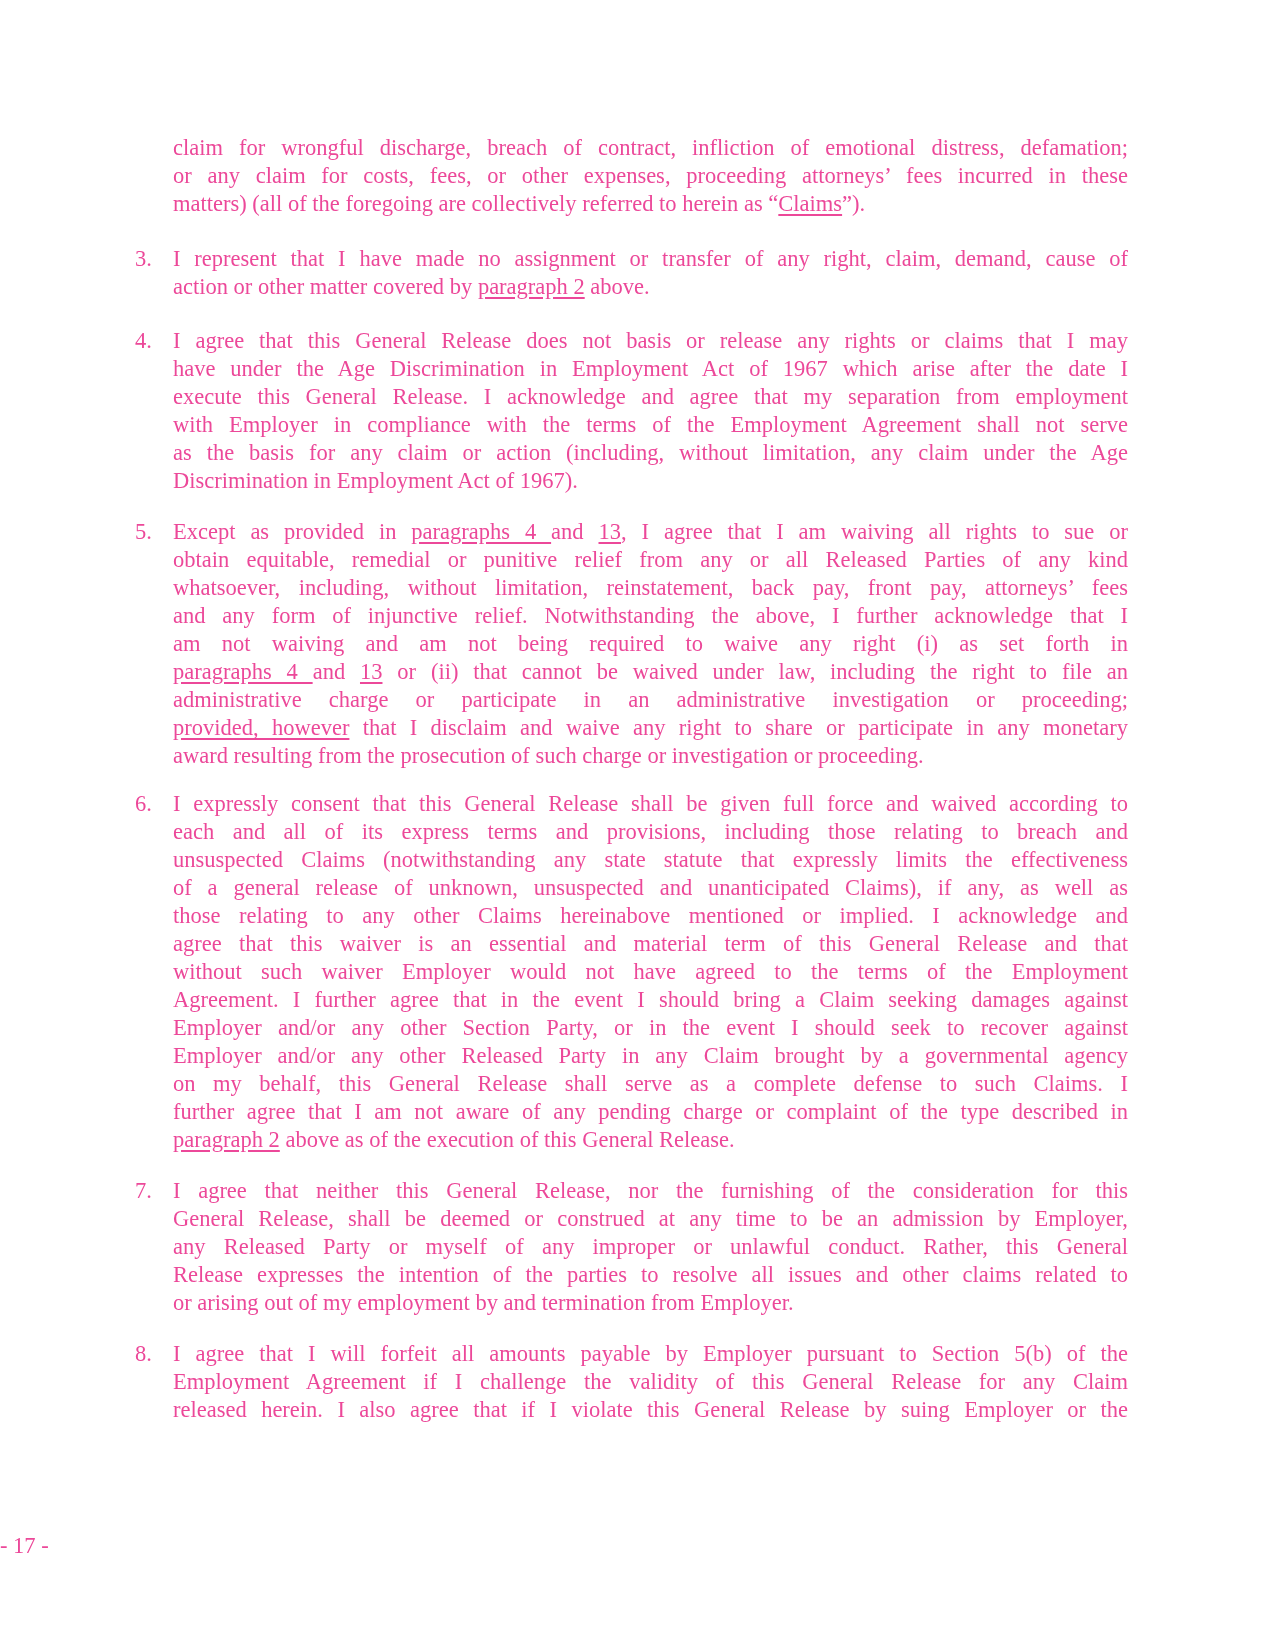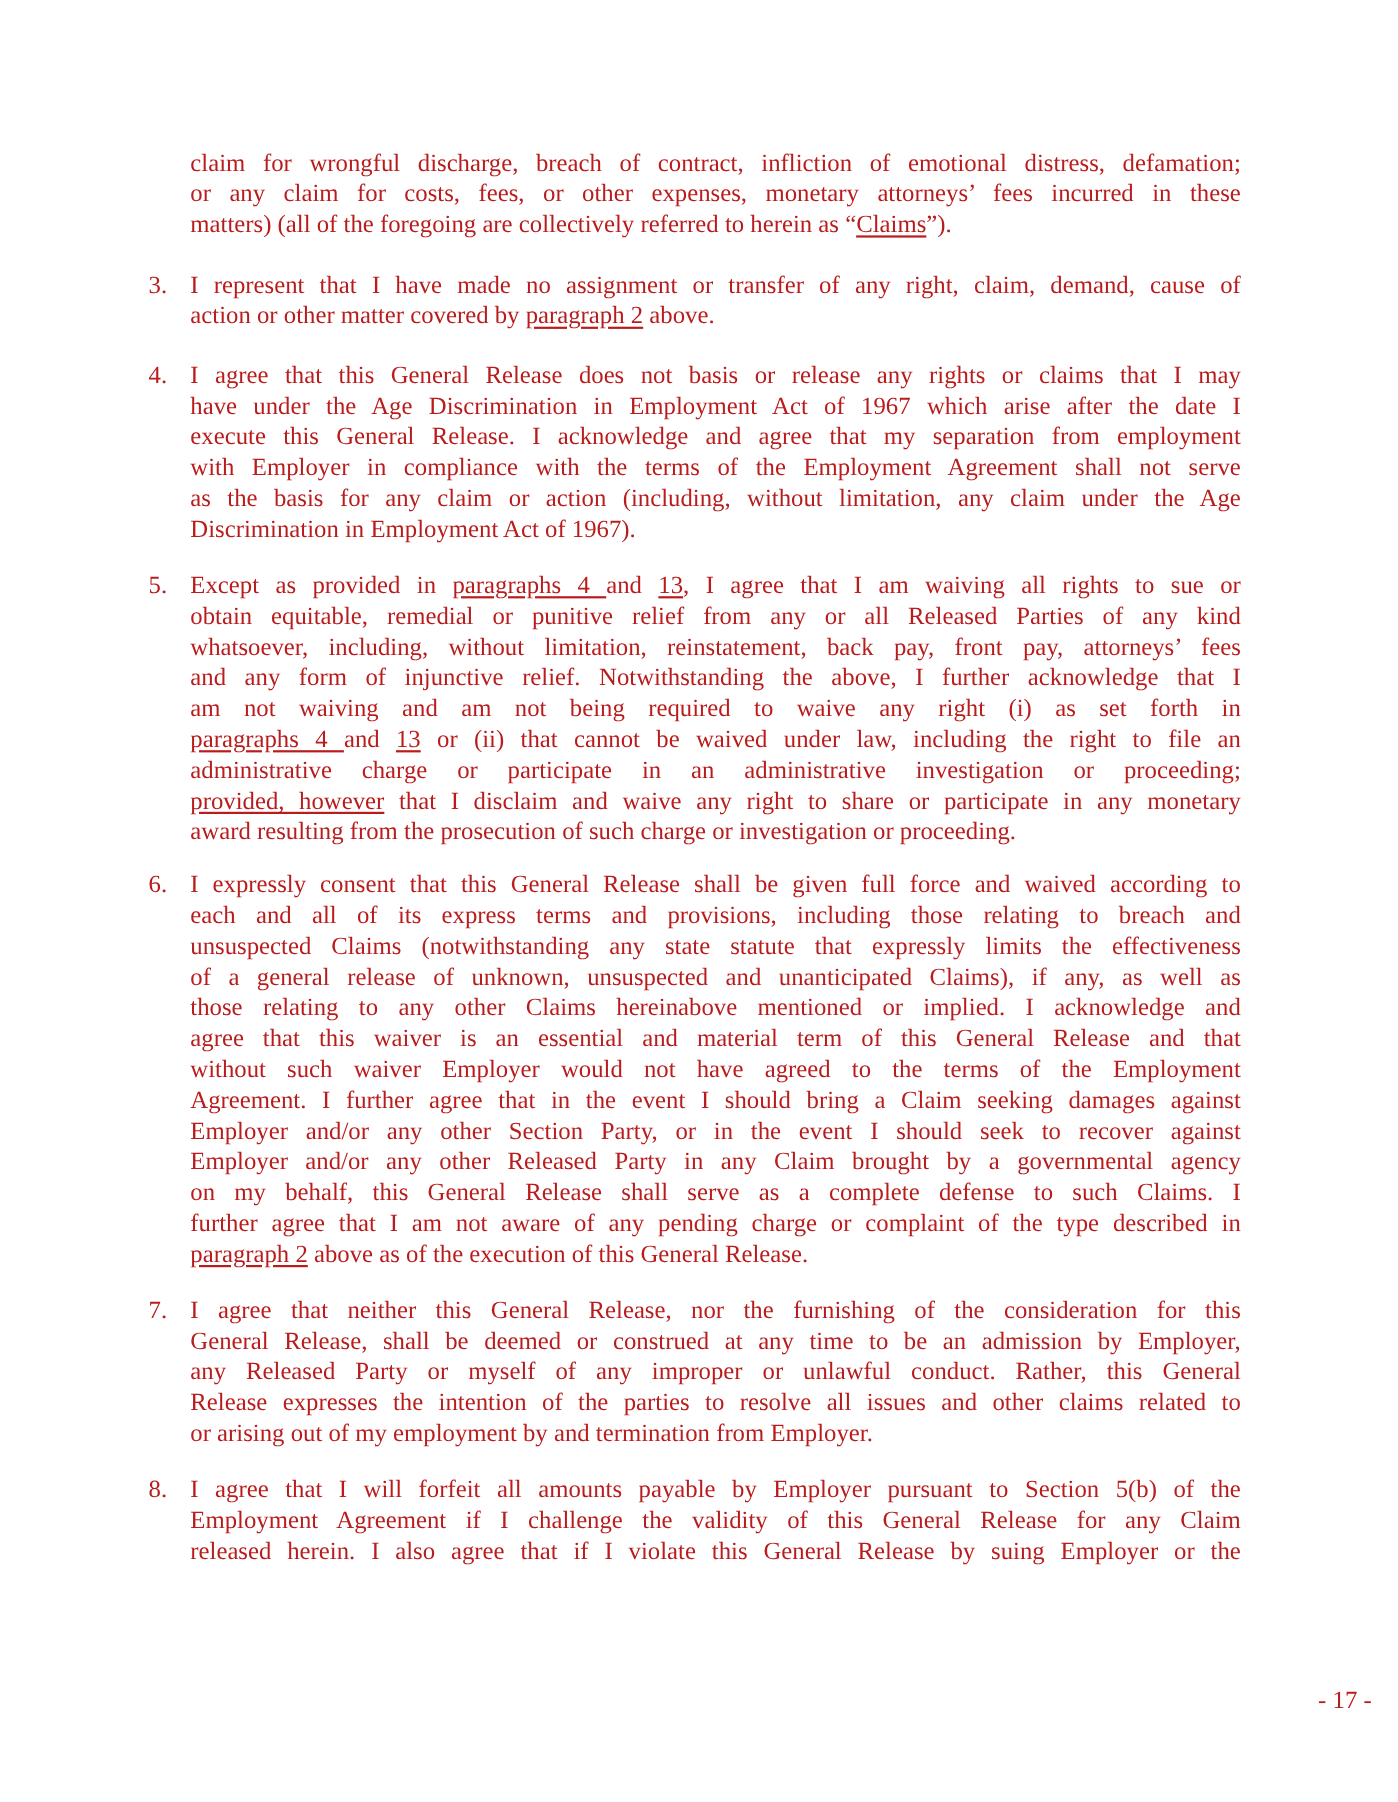--- a/index.html
+++ b/index.html
@@ -1,42 +1,42 @@
 <!DOCTYPE html>
 <html><head>
 <meta charset="utf-8">
 <style>
   html, body { margin: 0; padding: 0; background: #ffffff; }
   body { width: 1271px; height: 1638px; position: relative; overflow: hidden; }
   .page {
     position: absolute; left: 0; top: 0; width: 1271px; height: 1638px;
-    background: #ffffff; color: #b91c1c;
+    background: #ffffff; color: #ec4899;
     font-family: "Liberation Serif", "DejaVu Serif", serif;
     font-size: 22.5px;
   }
   .para { position: absolute; left: 173px; width: 955px; }
   .line {
     height: 28px; line-height: 28px; white-space: nowrap;
     text-align: justify; text-align-last: justify;
   }
   .line.last { text-align-last: left; }
   .num { position: absolute; left: -38px; top: 0; height: 28px; line-height: 28px; }
   .u { text-decoration: underline; text-underline-offset: 3px; }
   .footer {
     position: absolute; left: 0; width: 1247px; top: 1532px;
-    text-align: right; font-size: 22.5px; line-height: 28px;
+    text-align: left; font-size: 22.5px; line-height: 28px;
   }
 </style>
 </head>
 <body>
 
 <div class="page">
   <div class="para" id="intro" style="top:134px;">
       <div class="line"><span>claim for wrongful discharge, breach of contract, infliction of emotional distress, defamation;</span></div>
-      <div class="line"><span>or any claim for costs, fees, or other expenses, monetary attorneys’ fees incurred in these</span></div>
+      <div class="line"><span>or any claim for costs, fees, or other expenses, proceeding attorneys’ fees incurred in these</span></div>
       <div class="line last"><span>matters) (all of the foregoing are collectively referred to herein as “</span><span class="u">Claims</span><span>”).</span></div>
     </div>
   <div class="para" id="p0" style="top:245px;">
       <span class="num">3.</span>
       <div class="line"><span>I represent that I have made no assignment or transfer of any right, claim, demand, cause of</span></div>
       <div class="line last"><span>action or other matter covered by </span><span class="u">paragraph 2</span><span> above.</span></div>
     </div>
   <div class="para" id="p1" style="top:327px;">
       <span class="num">4.</span>
       <div class="line"><span>I agree that this General Release does not basis or release any rights or claims that I may</span></div>

